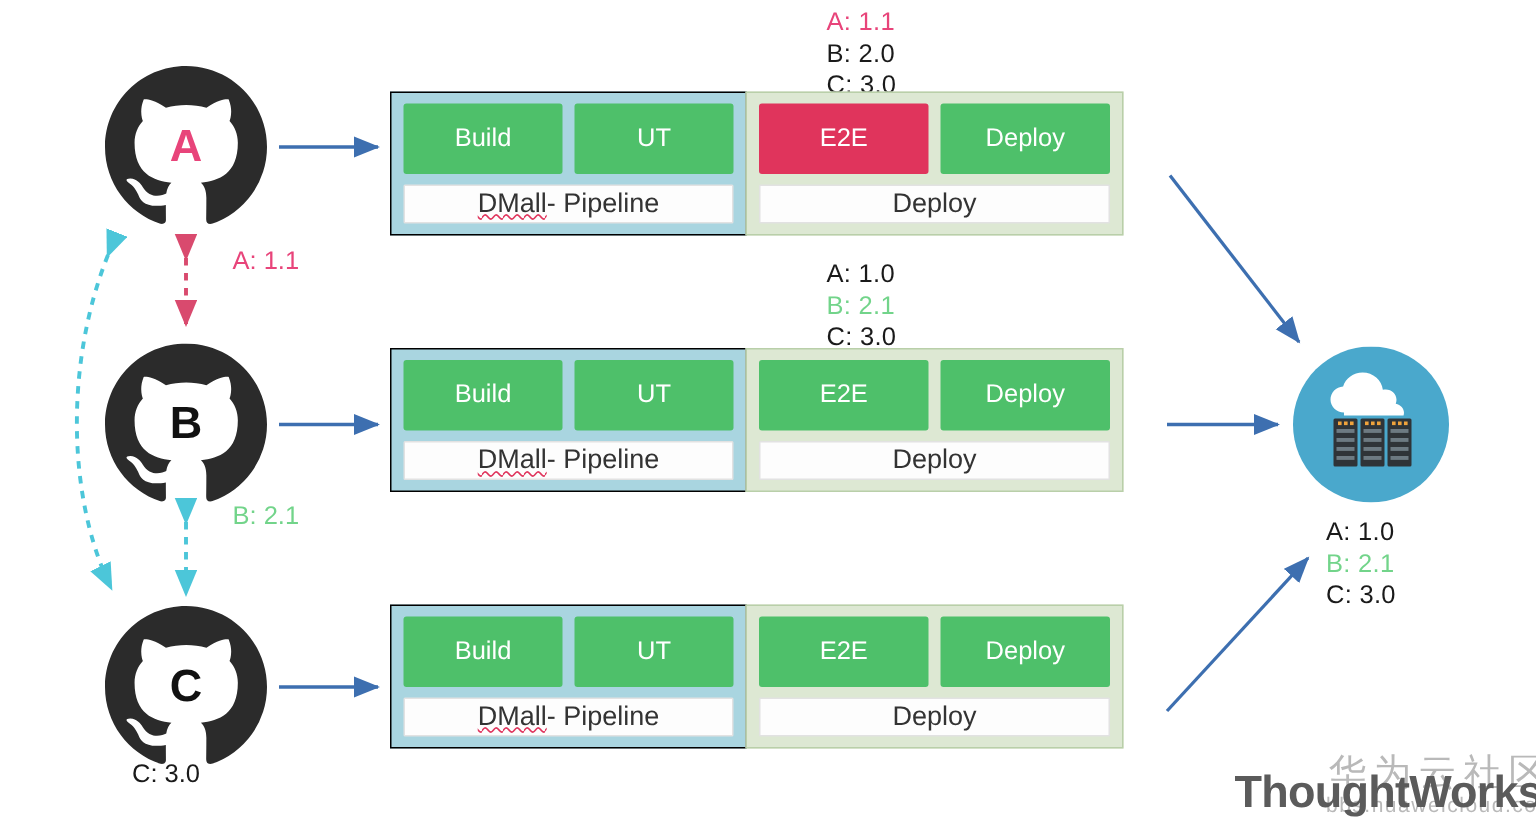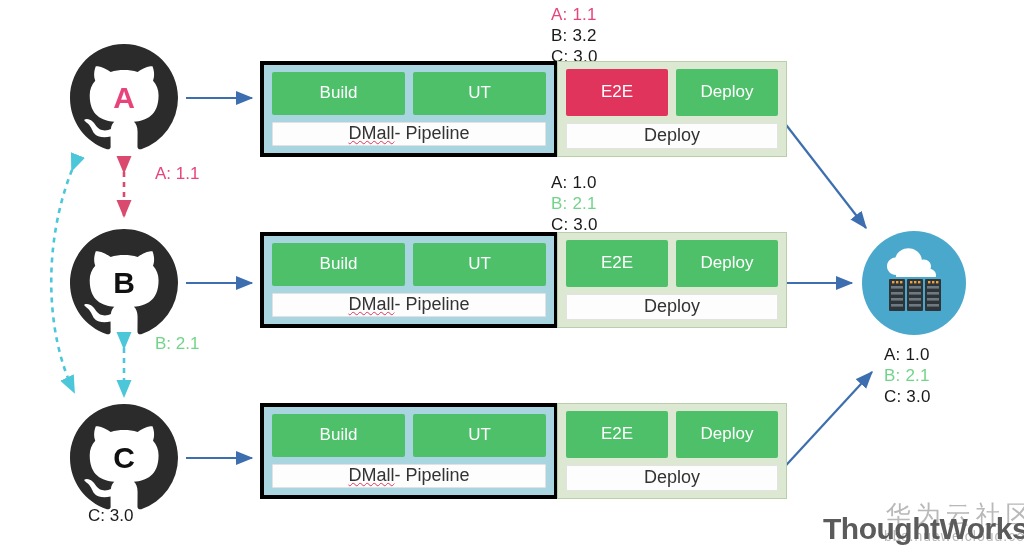--- a/index.html
+++ b/index.html
@@ -70,27 +70,27 @@
   }
   .pipe-group {
     box-sizing: border-box;
     display: flex;
     flex-direction: column;
     justify-content: space-between;
     padding: 7px 8px 7px 8px;
   }
   .pipe-group.build-group {
     background: #a9d5e0;
-    border: 4px solid #000000;
-    width: 298px;
+    border: 1px solid #000000;
+    width: 238px;
   }
   .pipe-group.deploy-group {
     background: #dde8d3;
     border: 1px solid #b9cfa9;
-    width: 230px;
+    width: 252px;
     margin-left: -1px;
   }
   .stage-row {
     display: flex;
     gap: 8px;
     height: 50px;
   }
   .stage {
     flex: 1;
     display: flex;
@@ -206,21 +206,21 @@
       <line x1="124" y1="348" x2="124" y2="396" stroke="#4cc6d9" stroke-width="2.6" stroke-dasharray="5,5" marker-start="url(#arrow-cyan-s)" marker-end="url(#arrow-cyan-e)"></line>
     </g>
 
     <g>
       <path d="M72,170 C44,240 44,330 74,392" fill="none" stroke="#4cc6d9" stroke-width="2.6" stroke-dasharray="5,5" marker-start="url(#arrow-cyan-s)" marker-end="url(#arrow-cyan-e)"></path>
     </g>
   </svg>
 
   <div class="ver-stack" style="left:551px; top:4px;">
     <span class="ln hl-red">A: 1.1</span>
-    <span class="ln">B: 3.2</span>
+    <span class="ln">B: 2.0</span>
     <span class="ln">C: 3.0</span>
   </div>
 
   <div class="ver-stack" style="left:551px; top:172px;">
     <span class="ln">A: 1.0</span>
     <span class="ln hl-green">B: 2.1</span>
     <span class="ln">C: 3.0</span>
   </div>
 
   <div class="node" style="left:70px; top:44px;">

